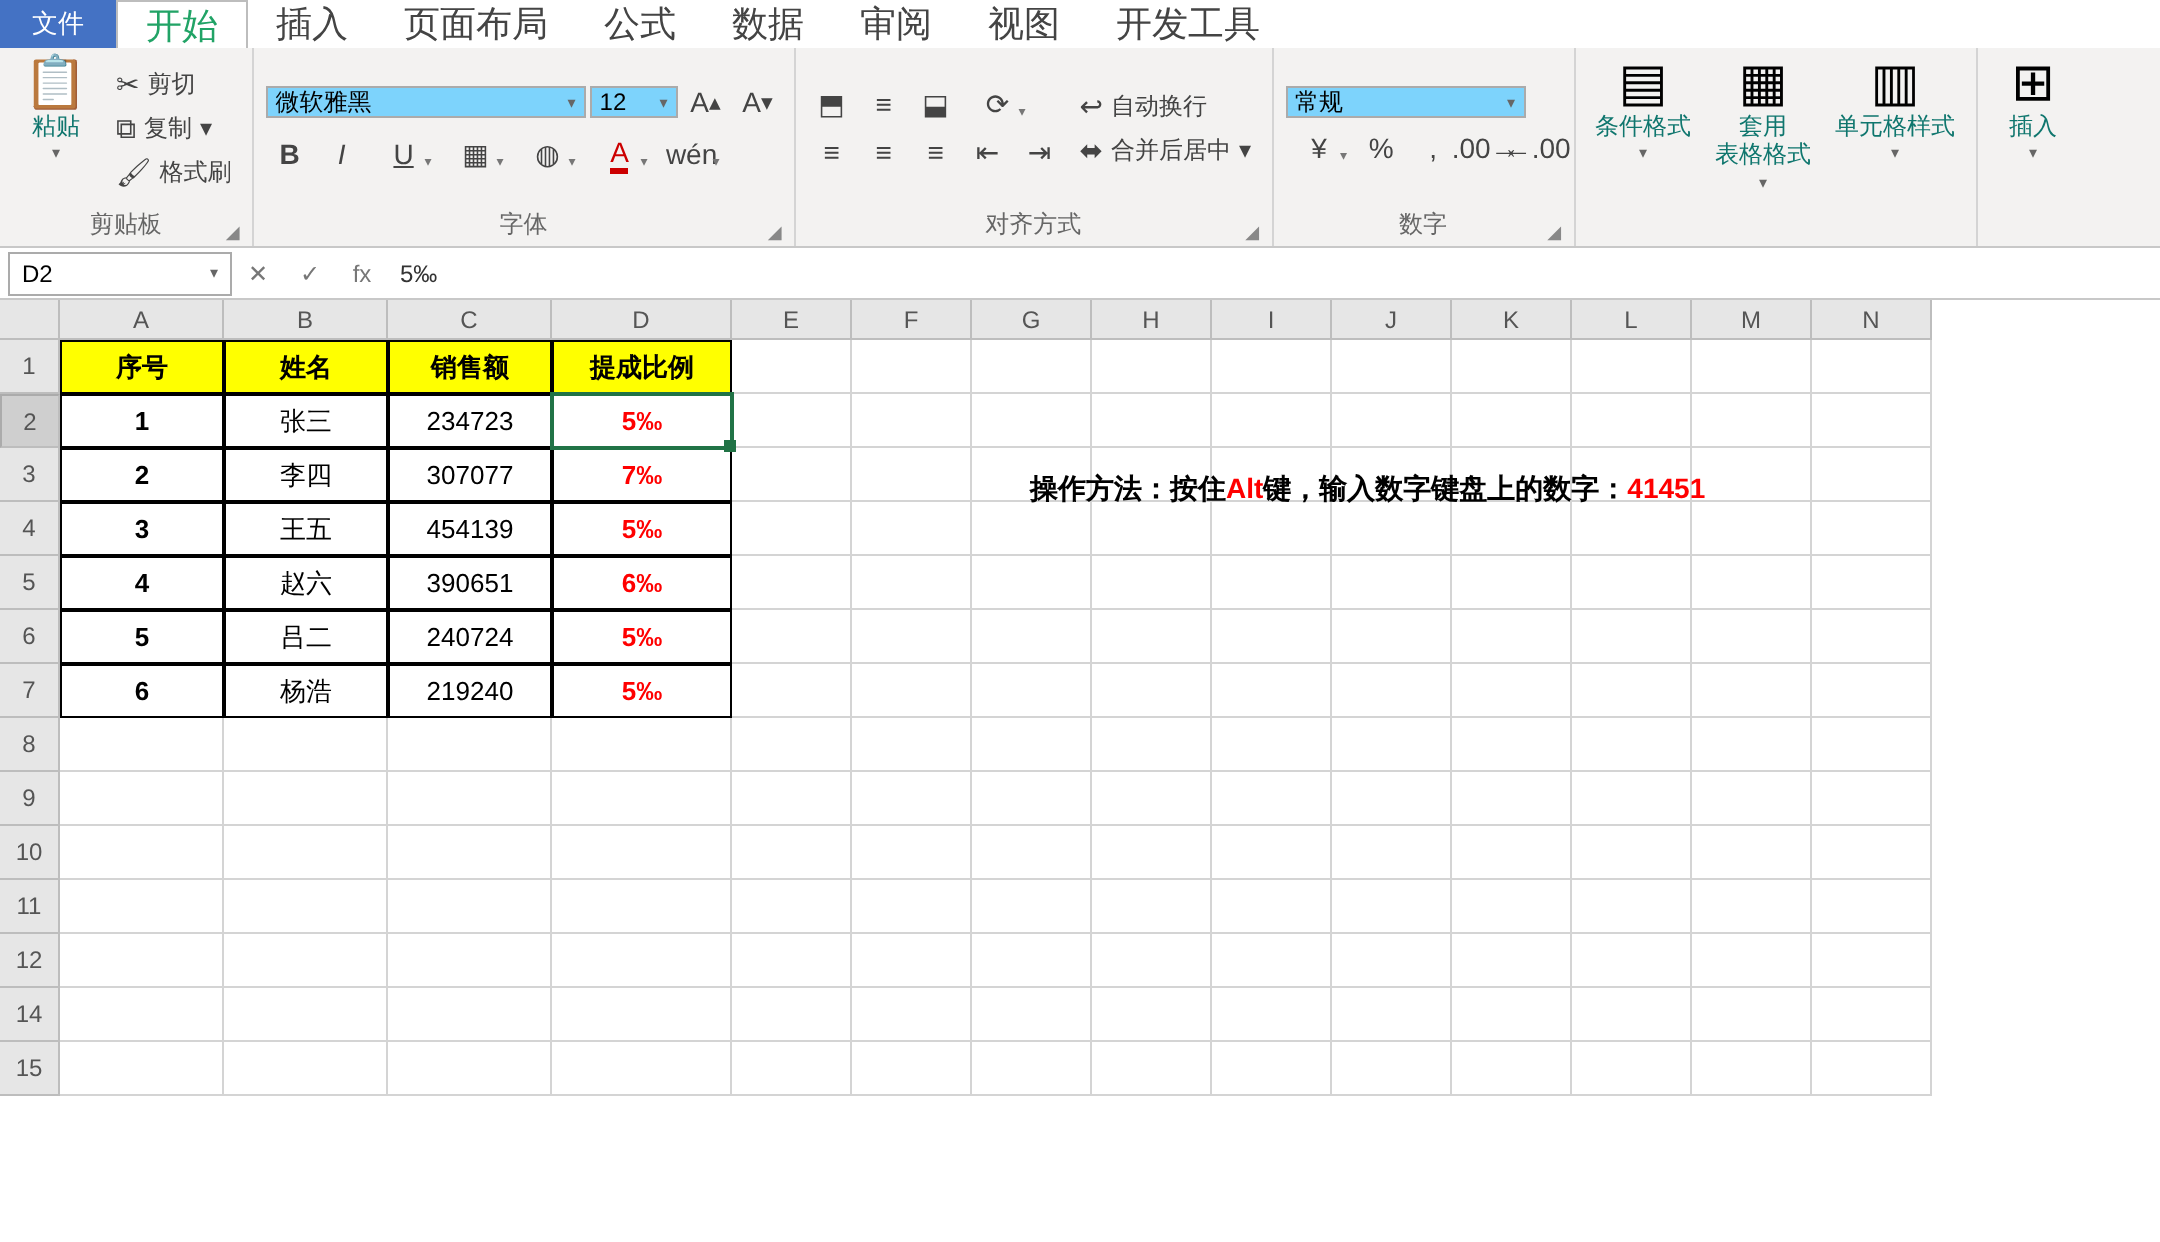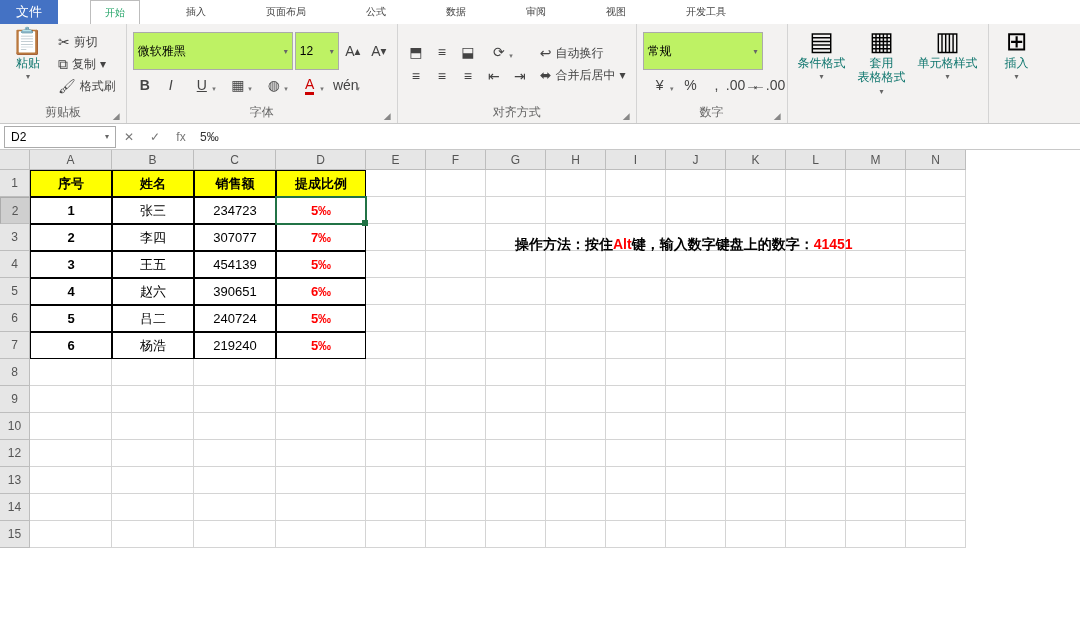--- a/index.html
+++ b/index.html
@@ -1,41 +1,41 @@
 <!DOCTYPE html>
 <html><head>
 <meta charset="utf-8">
 <style>
 * { box-sizing: border-box; margin: 0; padding: 0; font-family: "Microsoft YaHei", sans-serif; }
 body { background: #fff; font-size: 12px; user-select: none; overflow: hidden; width: 1080px; height: 621px; }
 
 
-.tab-row { display: flex; align-items: stretch; height: 24px; background: #fff; gap: 32px; }
+.tab-row { display: flex; align-items: stretch; height: 24px; background: #fff; }
 .tab-file { background: #4472c4; color: #fff; padding: 0 16px; display: flex; align-items: center; font-size: 13px; }
-.tab { padding: 0 14px; display: flex; align-items: center; color: #444; font-size: 10px; cursor: pointer; }
+.tab { padding: 0 14px; display: flex; align-items: center; color: #444; font-size: 18px; cursor: pointer; }
 .tab.active { border: 1px solid #bdbdbd; border-bottom: none; color: #21a366; }
 
 
 .ribbon { display: flex; border-bottom: 1px solid #c8c8c8; background: #f3f2f1; height: 100px; }
 .group { display: flex; flex-direction: column; border-right: 1px solid #d4d4d4; padding: 2px 6px 0; }
 .group-body { flex: 1; display: flex; gap: 4px; }
 .group-title { text-align: center; color: #666; font-size: 12px; padding: 2px 0; position: relative; }
 .group-title .launcher { position: absolute; right: 0; bottom: 2px; font-size: 9px; color: #888; cursor: pointer; }
 
 .vbtn { display: flex; flex-direction: column; align-items: center; justify-content: flex-start; gap: 2px; padding: 2px 4px; cursor: pointer; min-width: 44px; }
 .vbtn .ic { font-size: 26px; line-height: 1; }
 .vbtn .lb { font-size: 12px; color: #0f766e; text-align: center; line-height: 1.2; }
 .vbtn .dd { font-size: 8px; color: #666; }
 
 .col { display: flex; flex-direction: column; gap: 2px; justify-content: center; }
 .row { display: flex; gap: 2px; align-items: center; }
 .mini { width: 24px; height: 22px; display: flex; align-items: center; justify-content: center; cursor: pointer; font-size: 14px; color: #444; border: 1px solid transparent; }
 .mini.wdd { width: 34px; position: relative; }
 .mini.wdd::after { content: "▾"; font-size: 7px; position: absolute; right: 2px; bottom: 2px; color: #777; }
-.sel { height: 38px; border: 1px solid #ababab; background: #bef264; font-size: 12px; padding: 0 4px; display: flex; align-items: center; }
+.sel { height: 16px; border: 1px solid #ababab; background: #7dd3fc; font-size: 12px; padding: 0 4px; display: flex; align-items: center; }
 .sel .dd { margin-left: auto; font-size: 8px; color: #666; }
 .txtbtn { height: 20px; display: flex; align-items: center; gap: 4px; padding: 0 4px; cursor: pointer; font-size: 12px; color: #444; }
 .txtbtn .ic { font-size: 14px; }
 
 
 .fbar { display: flex; align-items: center; height: 26px; border-bottom: 1px solid #c8c8c8; background: #fff; }
 .namebox { width: 112px; height: 22px; border: 1px solid #ababab; margin: 0 0 0 4px; display: flex; align-items: center; padding: 0 6px; }
 .namebox .dd { margin-left: auto; font-size: 8px; color: #666; }
 .fbtn { width: 26px; text-align: center; color: #777; cursor: pointer; }
 .fval { flex: 1; padding: 0 6px; color: #333; }
@@ -418,38 +418,38 @@
         <div class="cell cG"></div>
         <div class="cell cH"></div>
         <div class="cell cI"></div>
         <div class="cell cJ"></div>
         <div class="cell cK"></div>
         <div class="cell cL"></div>
         <div class="cell cM"></div>
         <div class="cell cN"></div>
       </div>
       <div class="rowline">
+        <div class="rowhead" style="height: 27px;">11</div>
+        <div class="cell cA"></div>
+        <div class="cell cB"></div>
+        <div class="cell cC"></div>
+        <div class="cell cD"></div>
+        <div class="cell cE"></div>
+        <div class="cell cF"></div>
+        <div class="cell cG"></div>
+        <div class="cell cH"></div>
+        <div class="cell cI"></div>
+        <div class="cell cJ"></div>
+        <div class="cell cK"></div>
+        <div class="cell cL"></div>
+        <div class="cell cM"></div>
+        <div class="cell cN"></div>
+      </div>
+      <div class="rowline">
         <div class="rowhead" style="height: 27px;">12</div>
-        <div class="cell cA"></div>
-        <div class="cell cB"></div>
-        <div class="cell cC"></div>
-        <div class="cell cD"></div>
-        <div class="cell cE"></div>
-        <div class="cell cF"></div>
-        <div class="cell cG"></div>
-        <div class="cell cH"></div>
-        <div class="cell cI"></div>
-        <div class="cell cJ"></div>
-        <div class="cell cK"></div>
-        <div class="cell cL"></div>
-        <div class="cell cM"></div>
-        <div class="cell cN"></div>
-      </div>
-      <div class="rowline">
-        <div class="rowhead" style="height: 27px;">13</div>
         <div class="cell cA"></div>
         <div class="cell cB"></div>
         <div class="cell cC"></div>
         <div class="cell cD"></div>
         <div class="cell cE"></div>
         <div class="cell cF"></div>
         <div class="cell cG"></div>
         <div class="cell cH"></div>
         <div class="cell cI"></div>
         <div class="cell cJ"></div>

